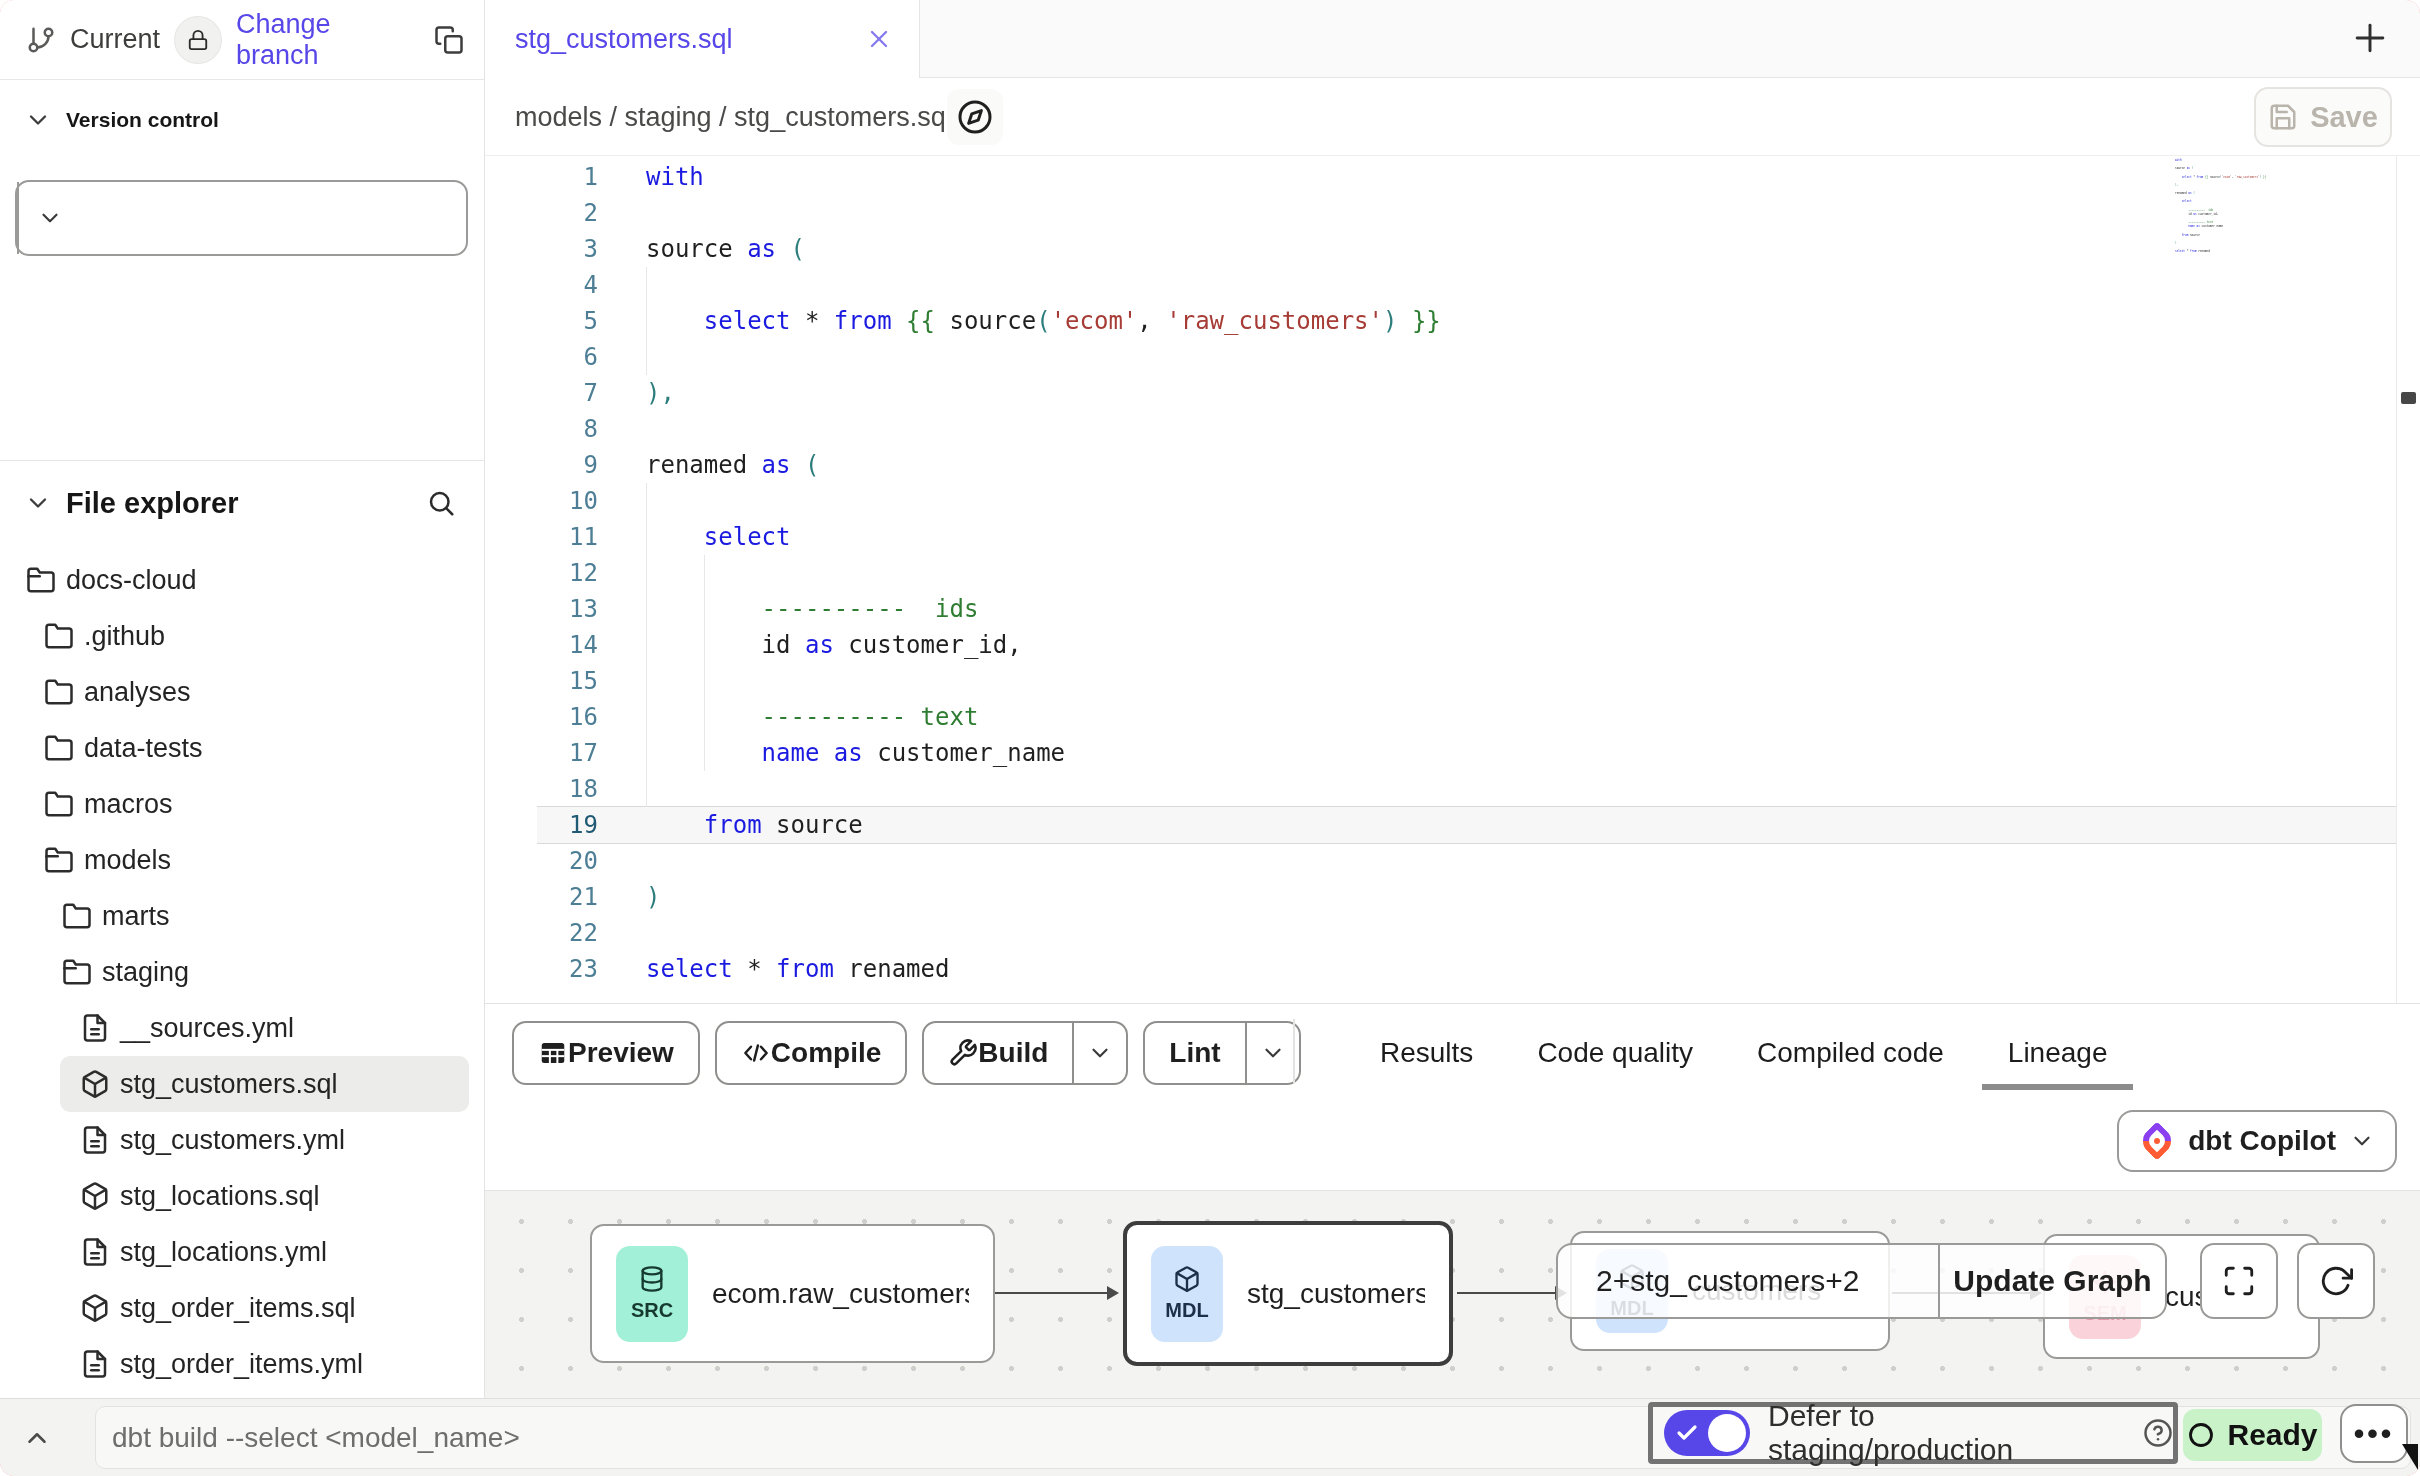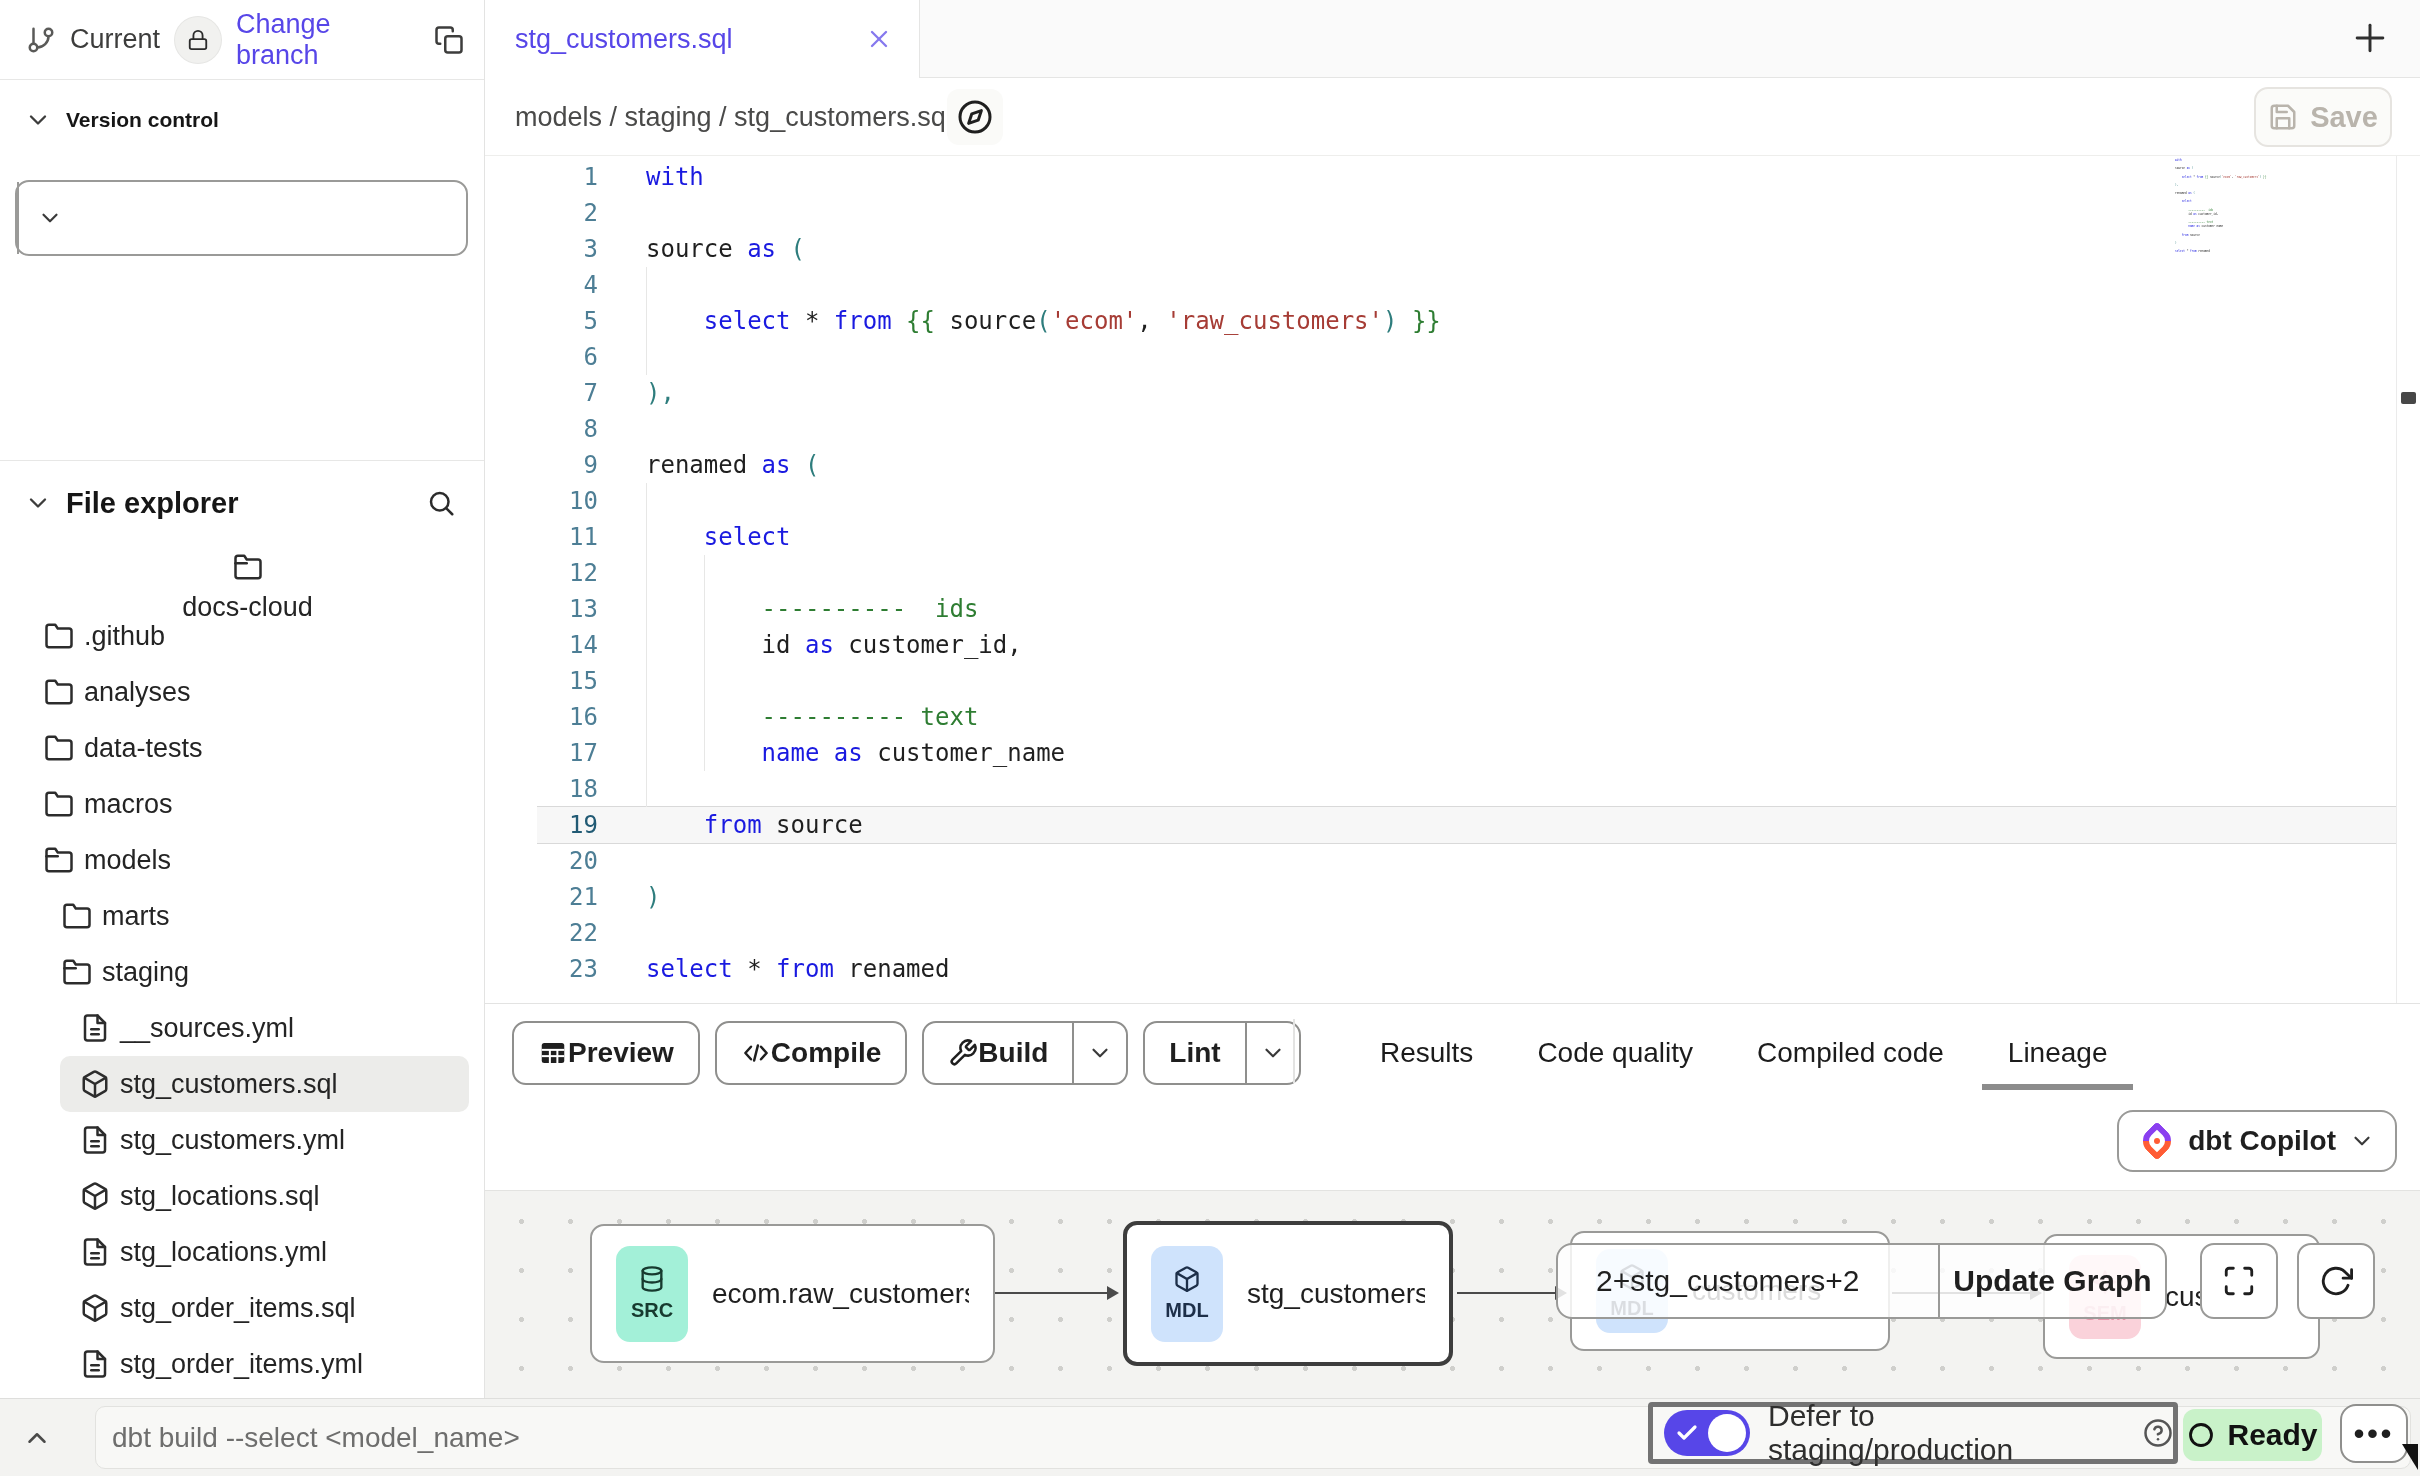--- a/index.html
+++ b/index.html
@@ -1,16 +1,16 @@
 <!DOCTYPE html>
 <html><head>
 <meta charset="utf-8">
 <style>
   html,body{margin:0;padding:0;background:#fff;}
-  .app{position:relative;width:2420px;height:1476px;font-family:"Liberation Sans",sans-serif;color:#1f1f1f;overflow:hidden;background:#fca5a5;}
+  .app{position:relative;width:2420px;height:1476px;font-family:"Liberation Sans",sans-serif;color:#1f1f1f;overflow:hidden;background:#fca5a5;border-radius:14px;}
   .icon svg{width:100%;height:100%;display:block;}
   .icon{display:inline-block;flex:none;}
 
   
   .sidebar{position:absolute;left:0;top:0;width:485px;height:1398px;background:#fff;border-right:1px solid #e3e3e2;box-sizing:border-box;}
   .sb-topbar{position:absolute;left:0;top:0;width:100%;height:80px;display:flex;align-items:center;padding:0 20px 0 26px;box-sizing:border-box;gap:14px;border-bottom:1px solid #e7e7e6;}
   .sb-topbar .cur{font-size:27px;color:#3d3d3c;}
   .lock-chip{width:46px;height:46px;border-radius:50%;background:#f1f1ef;border:1px solid #e6e6e4;display:flex;align-items:center;justify-content:center;}
   .chg{margin-left:auto;font-size:27px;font-weight:500;color:#5746e8;cursor:pointer;}
   .sec-head{display:flex;align-items:center;gap:14px;padding:0 0 0 24px;height:76px;}
@@ -190,21 +190,21 @@
       <span class="t">File explorer</span>
       <span class="icon sicon" style="width:30px;height:30px;color:#2b2b2b">
           <svg viewBox="0 0 24 24" fill="none" stroke="currentColor" stroke-width="2" stroke-linecap="round" stroke-linejoin="round">
             <circle cx="11" cy="11" r="7"></circle>
             <line x1="16.5" y1="16.5" x2="21" y2="21"></line>
           </svg>
         </span>
     </div>
 
     <div class="tree">
-        <div class="trow" style="margin-left: 6px; flex-direction: column;">
+        <div class="trow" style="margin-left: 6px;">
           <span class="icon ticon">
             <svg viewBox="0 0 24 24" fill="none" stroke="currentColor" stroke-width="2" stroke-linecap="round" stroke-linejoin="round">
               <path d="M22 19a2 2 0 0 1-2 2H4a2 2 0 0 1-2-2V5a2 2 0 0 1 2-2h5l2 3h9a2 2 0 0 1 2 2z"></path>
               <line x1="2" y1="9" x2="11" y2="9"></line>
             </svg>
           </span>
           <span>docs-cloud</span>
         </div>
         <div class="trow" style="margin-left: 24px;">
           <span class="icon ticon">

